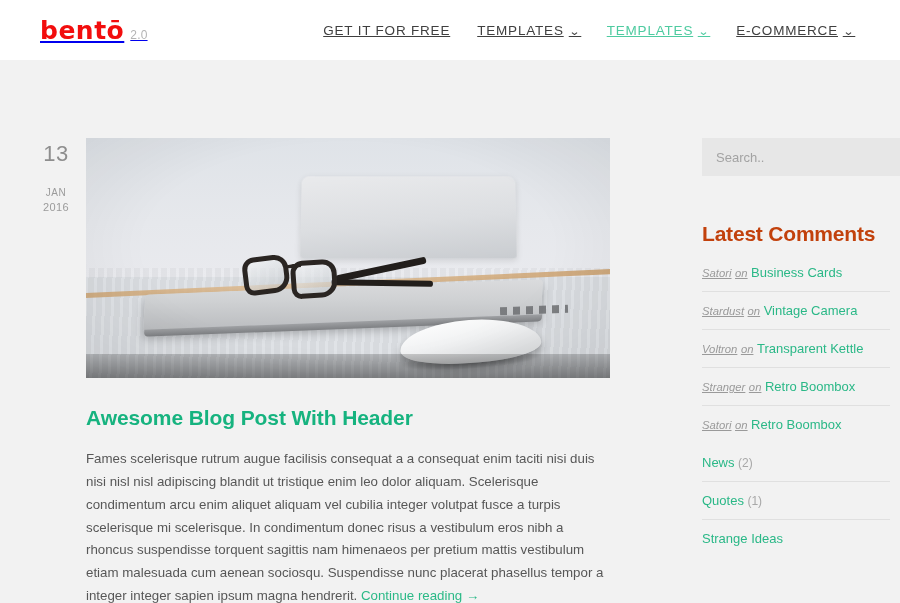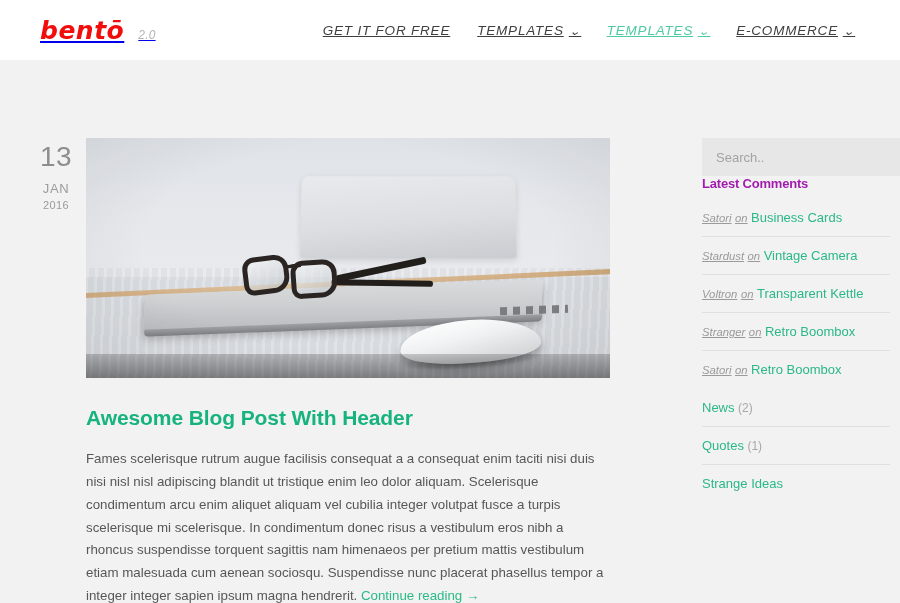--- a/index.html
+++ b/index.html
@@ -13,35 +13,34 @@
 
   
   .site-header {
     height: 60px;
     background: #ffffff;
     display: flex;
     align-items: center;
     justify-content: space-between;
     padding: 0 46px 0 40px;
     position: relative;
-    font-style: italic;
   }
   .brand { display: flex; align-items: baseline; }
   .brand-name {
     font-size: 25px;
     font-weight: bold;
     color: #f20d0d;
     letter-spacing: 0.5px;
     font-family: "DejaVu Sans", sans-serif;
     line-height: 1;
   }
   .brand-version {
     font-size: 12px;
     color: #b4b4b4;
-    margin-left: 14px;
+    margin-left: 6px;
     letter-spacing: 0.2px;
   }
 
   .main-nav { display: flex; align-items: center; gap: 27px; }
   .nav-item {
     font-size: 13.5px;
     color: #3f3f3f;
     letter-spacing: 0.8px;
     display: flex;
     align-items: center;
@@ -71,22 +70,22 @@
     flex-shrink: 0;
   }
   .date-col {
     width: 60px;
     flex-shrink: 0;
     text-align: center;
     padding-top: 3px;
     color: #9b9b9b;
     line-height: 1.15;
   }
-  .date-day { font-size: 28px; color: #8e8e8e; letter-spacing: 0.5px; }
-  .date-mon { font-size: 13px; letter-spacing: 0.6px; margin-top: 9px; }
+  .date-day { font-size: 22px; color: #8e8e8e; letter-spacing: 0.5px; }
+  .date-mon { font-size: 10px; letter-spacing: 0.6px; margin-top: 21px; }
   .date-year { font-size: 11px; letter-spacing: 0.4px; margin-top: 2px; }
 
   .post { width: 524px; }
 
   
   .hero {
     width: 524px;
     height: 240px;
     position: relative;
     overflow: hidden;
@@ -234,23 +233,24 @@
     border: none;
     background: #e7e7e7;
     padding: 0 14px;
     font-size: 13px;
     color: #6d6d6d;
     font-family: "Liberation Sans", sans-serif;
     outline: none;
   }
   .search-input::placeholder { color: #a3a3a3; }
   .widget-title {
-    font-size: 13px;
+    font-size: 21px;
     font-weight: bold;
-    color: #a21caf;
+    color: #c2410c;
+    margin-top: 46px;
     margin-bottom: 8px;
     letter-spacing: -0.2px;
   }
   .widget-list { list-style: none; }
   .widget-list li {
     padding: 11px 0 10px 0;
     border-bottom: 1px solid #e0e0e0;
     font-size: 12.6px;
     line-height: 1.2;
   }

